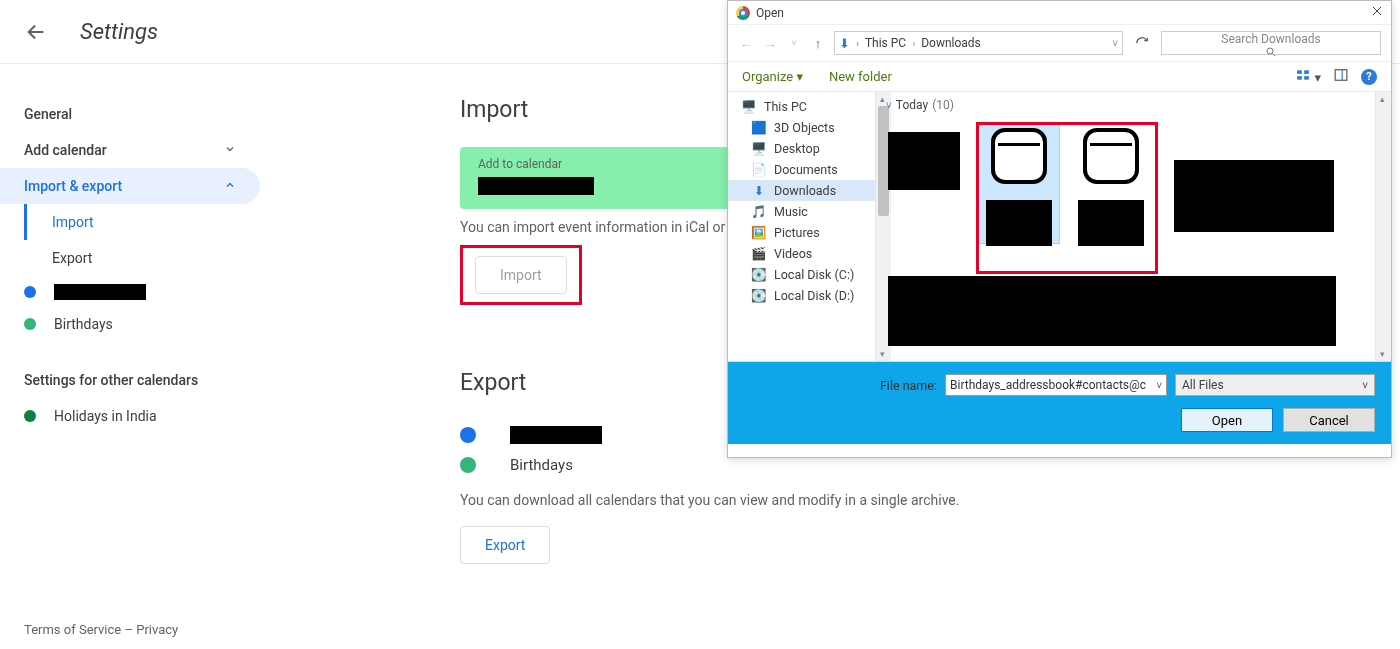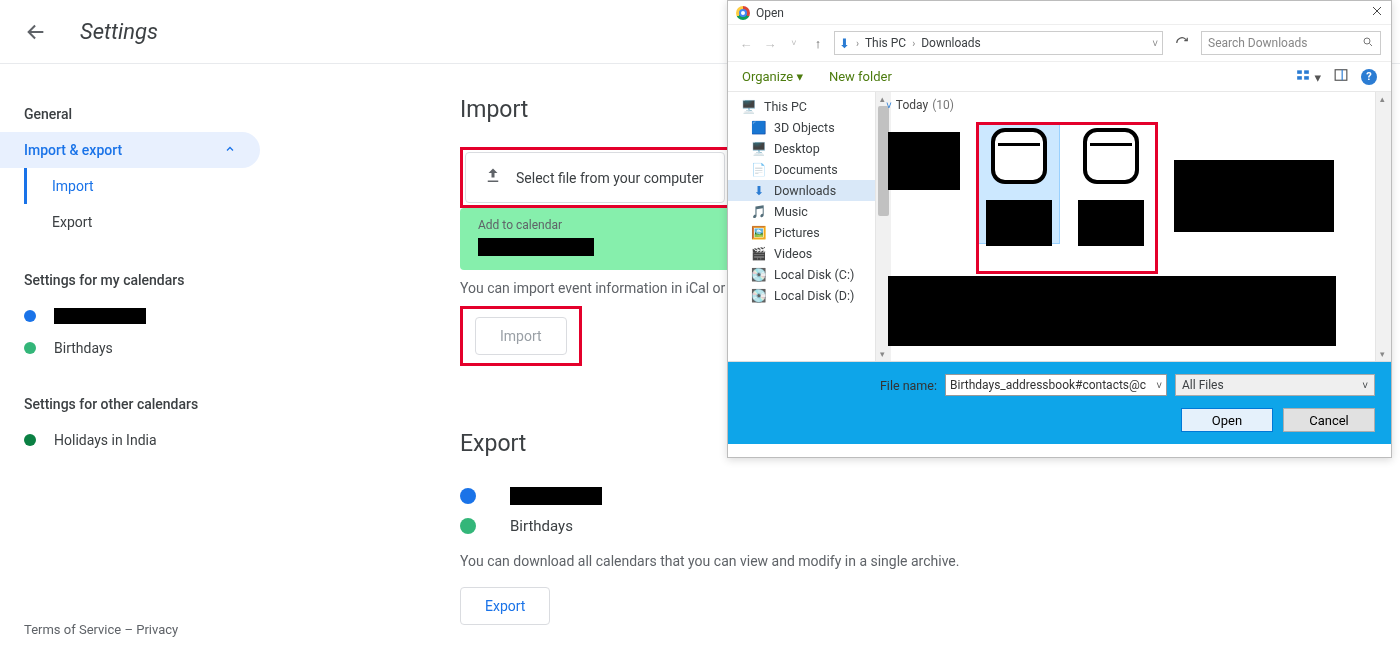--- a/index.html
+++ b/index.html
@@ -51,21 +51,21 @@
 
     .dlg-nav { display: flex; align-items: center; padding: 6px 10px; gap: 8px; border-bottom: 1px solid #eee; font-size: 13px; }
     .navbtn { color: #bbb; width: 16px; text-align: center; cursor: pointer; }
     .navbtn.active { color: #555; }
     .path-bar { flex: 1; border: 1px solid #ccc; height: 24px; display: flex; align-items: center; padding: 0 4px; gap: 6px; }
     .path-bar .dl-ico { color: #2b7cd3; font-size: 13px; }
     .path-seg { font-size: 12px; }
     .path-sep { color: #888; font-size: 10px; }
     .path-drop { margin-left: auto; color: #888; font-size: 10px; }
     .reload { width: 22px; height: 22px; display:flex; align-items:center; justify-content:center; border:1px solid transparent;}
-    .search-box { width: 180px; border: 1px solid #ccc; height: 24px; display: flex; align-items: center; padding: 0 6px; justify-content: space-between; font-size: 12px; color: #888; }
+    .search-box { width: 220px; border: 1px solid #ccc; height: 24px; display: flex; align-items: center; padding: 0 6px; justify-content: space-between; font-size: 12px; color: #888; flex-direction: column; }
 
     .dlg-toolbar { display: flex; align-items: center; justify-content: space-between; padding: 6px 14px; font-size: 13px; border-bottom: 1px solid #e8e8e8; }
     .dlg-toolbar-left { display: flex; gap: 26px; }
     .tb-link { color: #4d7c0f; cursor: pointer; }
     .dlg-toolbar-right { display: flex; align-items: center; gap: 12px; color: #555; }
     .help-circle { width: 16px; height: 16px; border-radius: 50%; background: #2b7cd3; color:#fff; font-size:11px; font-weight:bold; display:flex; align-items:center; justify-content:center;}
 
     .dlg-body { display: flex; height: 270px; border-bottom: 1px solid #ddd; position: relative; }
     .tree { width: 148px; border-right: 1px solid #e5e5e5; padding: 4px 0; overflow: hidden; font-size: 12.5px; }
     .tree-row { display: flex; align-items: center; gap: 8px; padding: 3px 6px 3px 24px; cursor: pointer; white-space: nowrap; }
@@ -109,60 +109,57 @@
       </svg>
   </div>
   <h1>Settings</h1>
 </div>
 
 <div class="page">
   <div class="nav">
     <div class="nav-title">
         <span>General</span>
       </div>
+    <div class="nav-title">
+      <span>Add calendar</span>
+      <span class="chev">
+        <svg width="12" height="12" viewBox="0 0 24 24" fill="none" stroke="#5f6368" stroke-width="2.5">
+            <path d="M6 9l6 6 6-6"></path>
+          </svg>
+      </span>
+    </div>
     <div class="nav-title nav-pill">
       <span>Import &amp; export</span>
       <span class="chev">
         <svg width="12" height="12" viewBox="0 0 24 24" fill="none" stroke="#1a73e8" stroke-width="2.5">
             <path d="M6 15l6-6 6 6"></path>
           </svg>
       </span>
     </div>
     <div class="nav-sub active">Import</div>
     <div class="nav-sub">Export</div>
 
-    <div class="nav-section">Settings for my calendars</div>
     <div class="cal-row">
       <span class="cal-dot" style="background:#1a73e8"></span>
       <span class="black-block" style="width:92px;height:16px"></span>
     </div>
     <div class="cal-row">
       <span class="cal-dot" style="background:#33b679"></span>
       <span class="cal-text">Birthdays</span>
     </div>
 
     <div class="nav-section">Settings for other calendars</div>
     <div class="cal-row">
       <span class="cal-dot" style="background:#0b8043"></span>
       <span class="cal-text">Holidays in India</span>
     </div>
   </div>
 
   <div class="main">
     <div class="section-title">Import</div>
-    <span class="red-box">
-      <div class="select-file-row">
-        <span>
-          <svg width="18" height="18" viewBox="0 0 24 24" fill="#5f6368">
-              <path d="M5 20h14v-2H5v2zM12 2 6 8h4v6h4V8h4l-6-6z"></path>
-            </svg>
-        </span>
-        <span>Select file from your computer</span>
-      </div>
-    </span>
     <div class="add-cal">
       <div class="add-cal-label">Add to calendar</div>
       <div class="add-cal-val"></div>
     </div>
     <div class="help-text">You can import event information in iCal or VCS</div>
     <span class="red-box-import">
       <button class="import-btn">Import</button>
     </span>
 
     <div class="export-sec">

